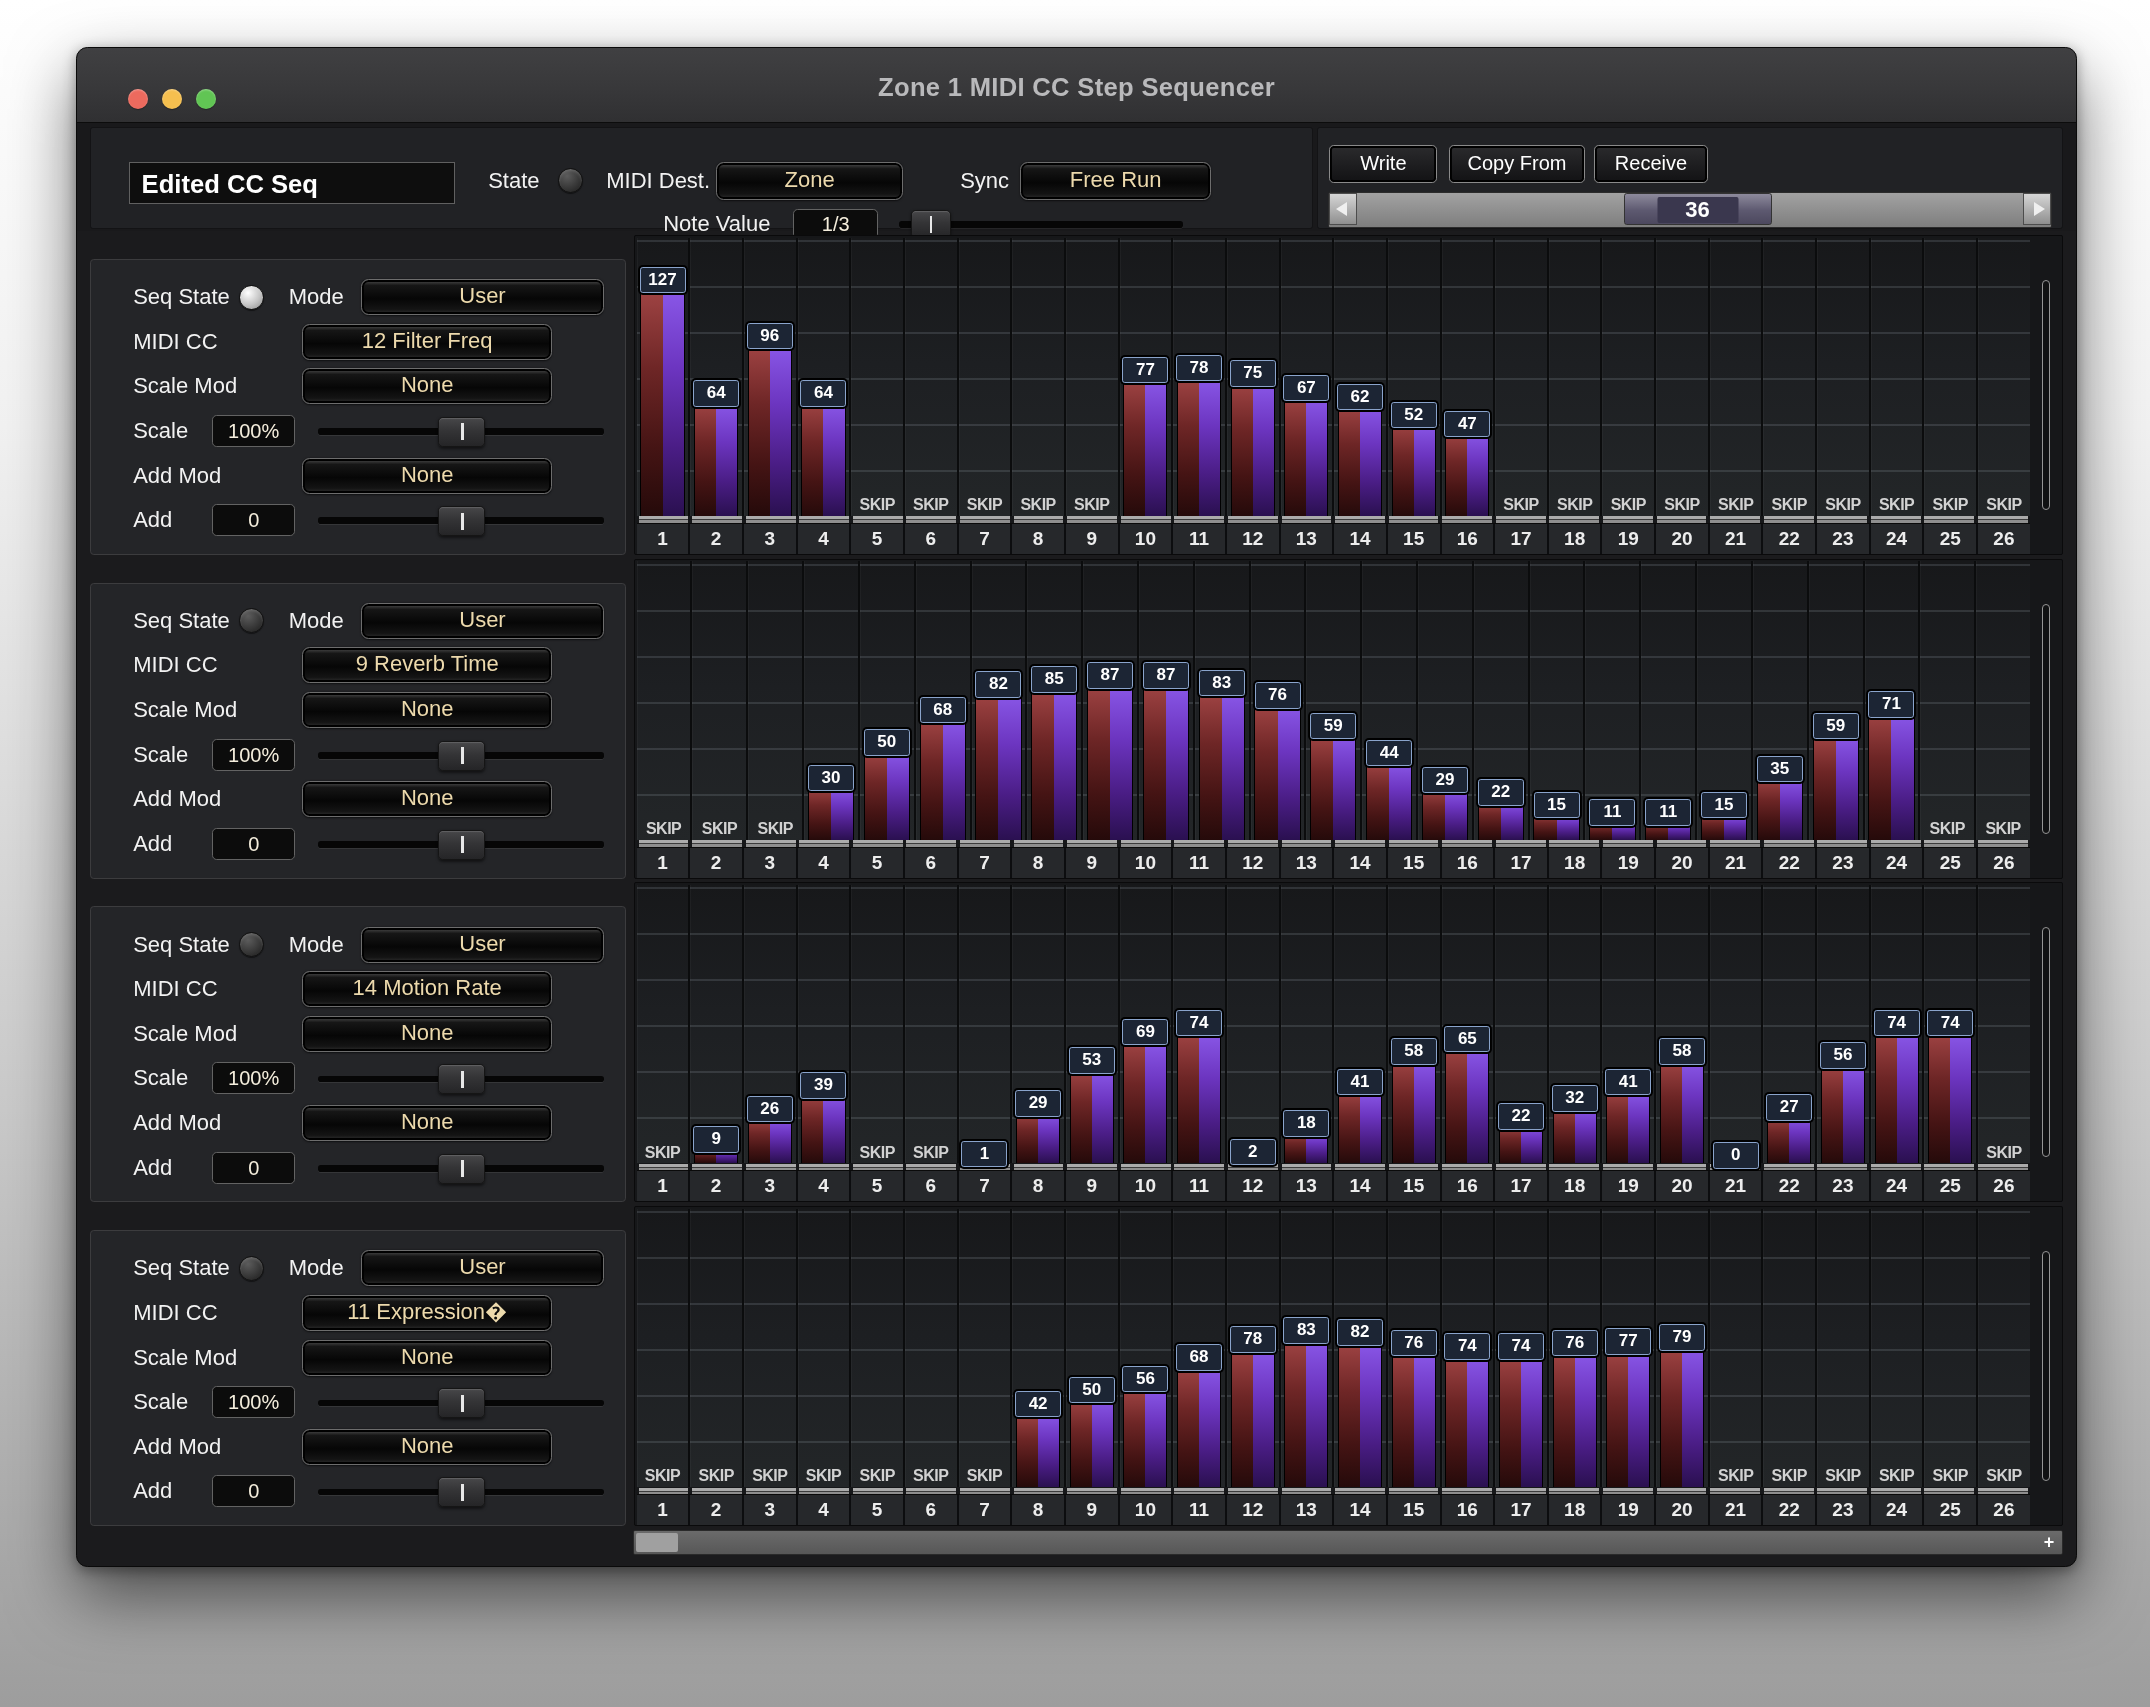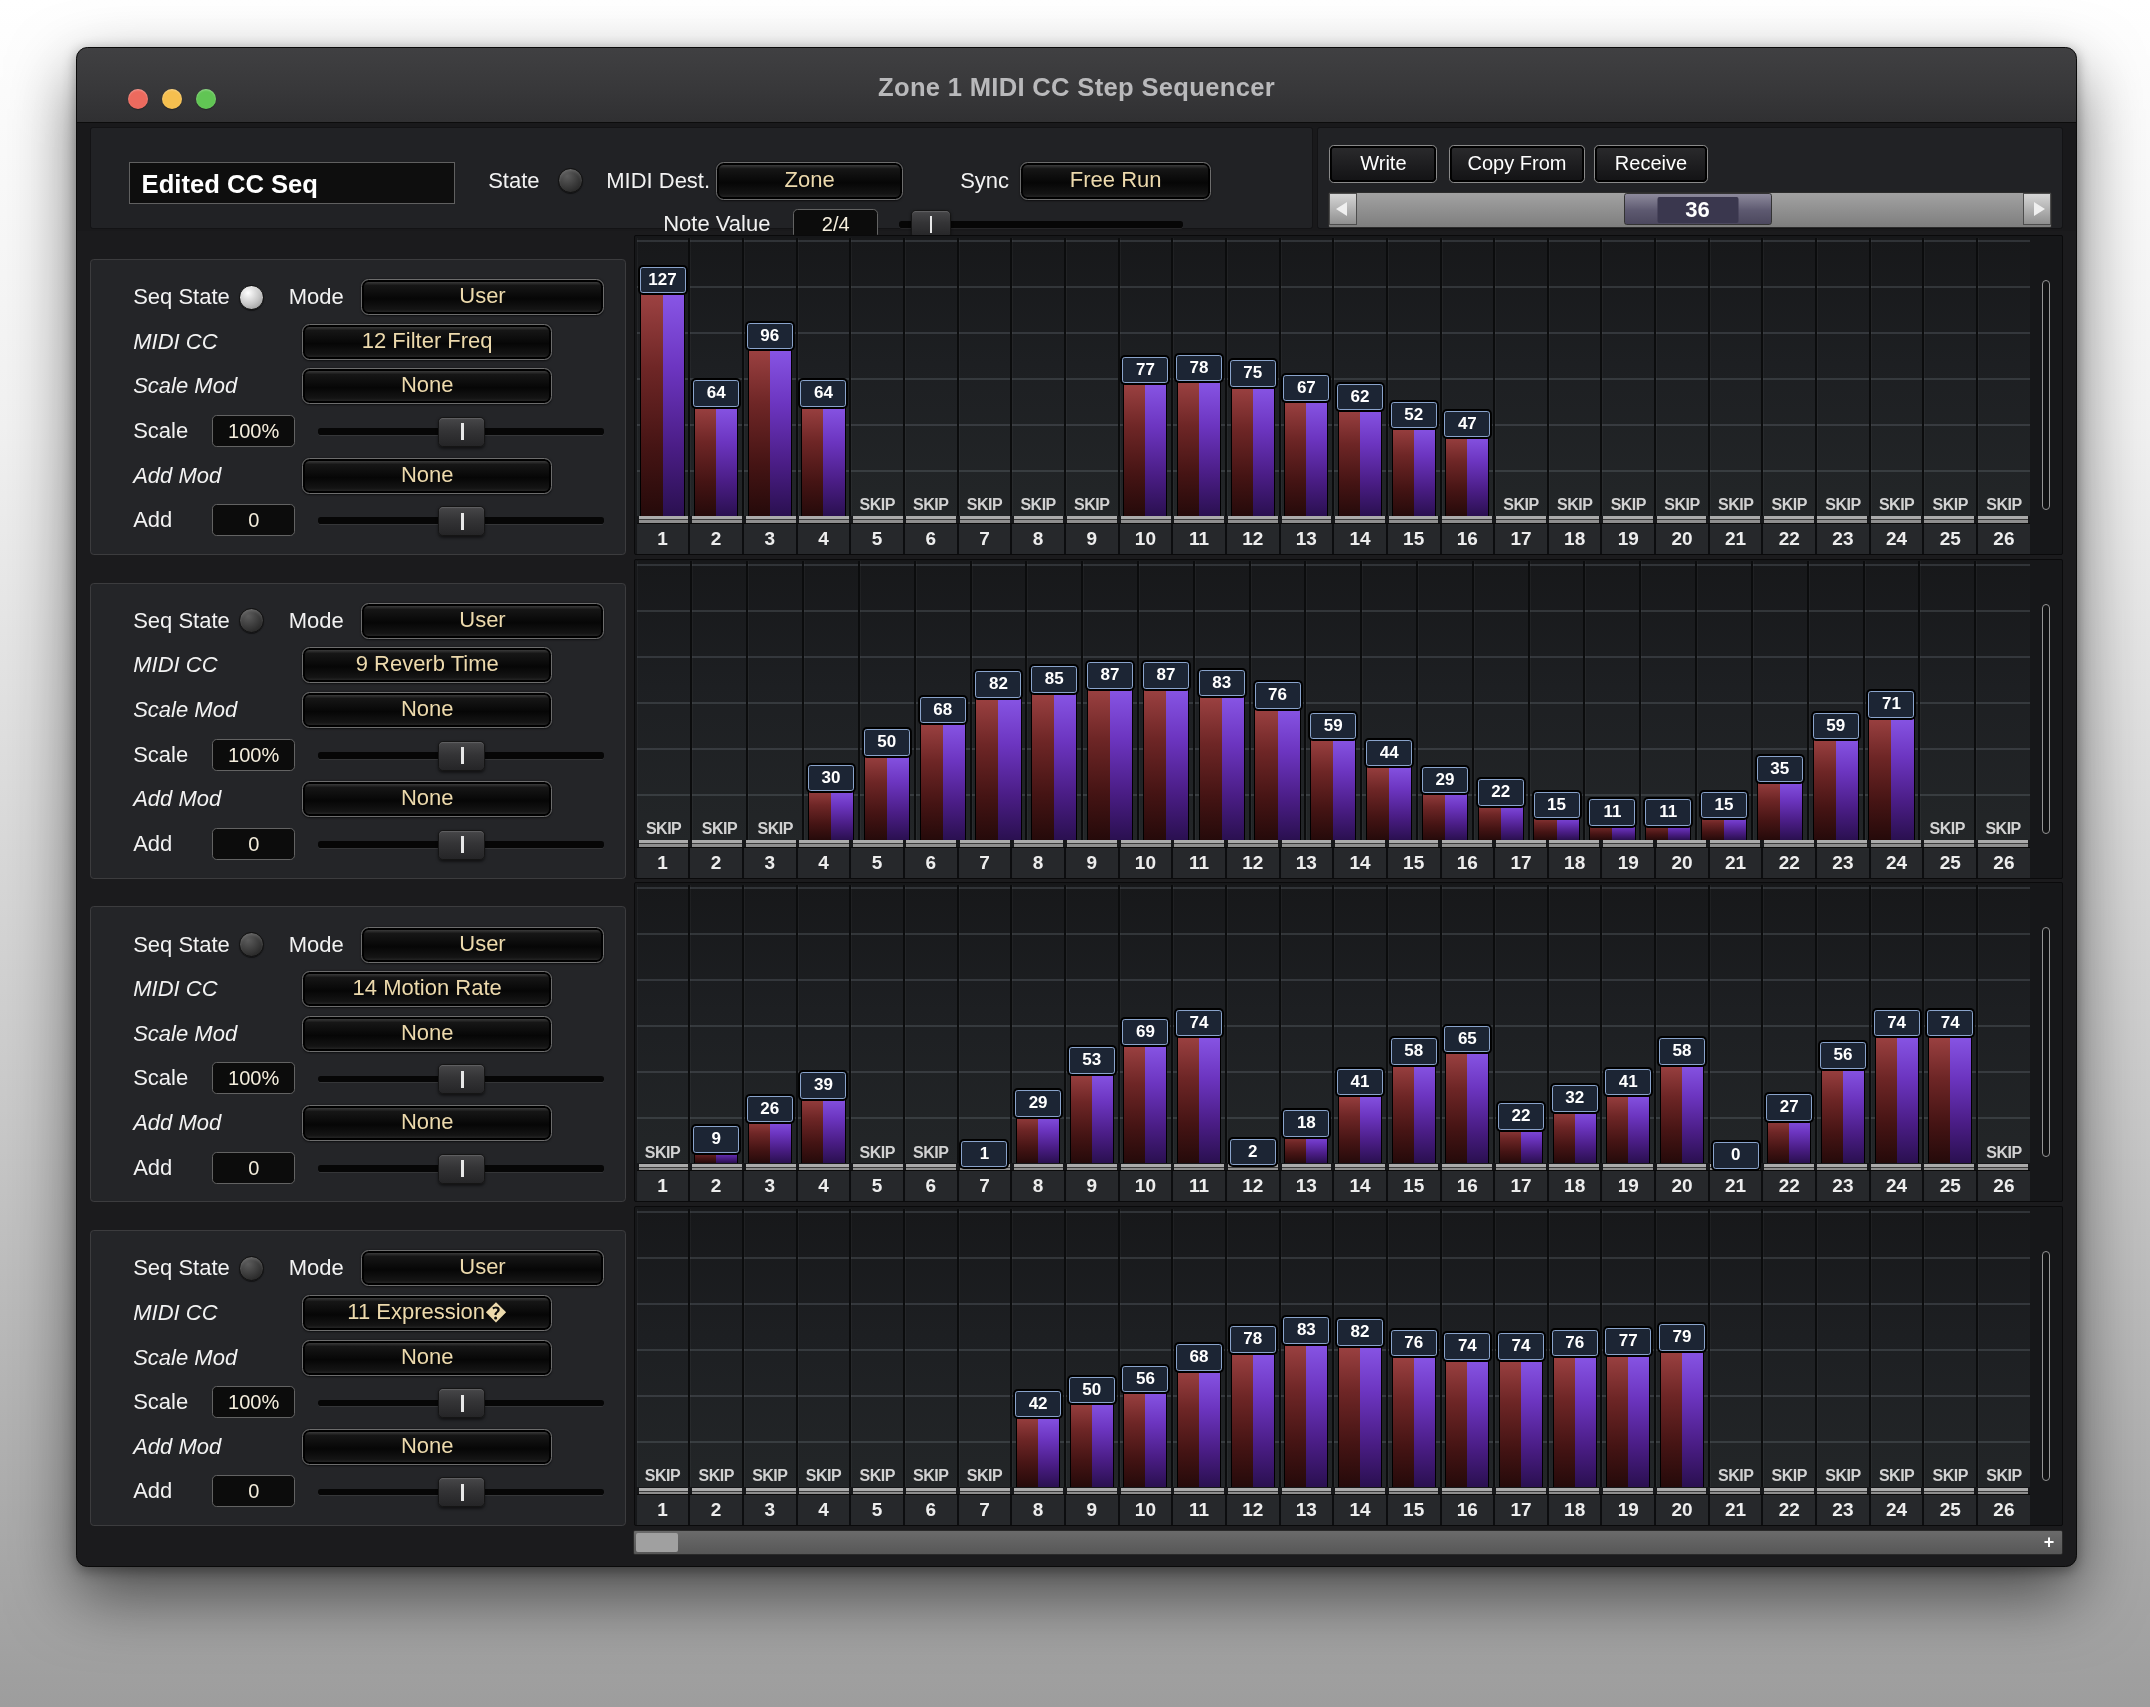--- a/index.html
+++ b/index.html
@@ -104,21 +104,21 @@
   
   .main{padding:3.8px 13.2px 0 13.2px;}
   .seq-row{display:flex;height:320px;margin-bottom:3.8px;}
   .left-panel{
     width:536px;margin-right:7.6px;background:#242528;border:0.9px solid #3c3c3e;border-radius:3.8px;
     box-sizing:border-box;padding:15px 21px 11.4px 42px;
     display:grid;grid-template-rows:repeat(6,1fr);margin-top:24px;
   }
   .ctl-line{display:flex;align-items:center;}
   .plbl{color:#f2f2f2;font-size:22px;flex:none;}
-  .w108{width:106px;}.w178{width:169px;font-style:italic;}.w84{width:79px;}
+  .w108{width:106px;}.w178{width:169px;}.w84{width:79px;}
   .mode-lbl{margin-left:24.6px;width:72px;}
   .panel-btn{height:34px;line-height:32px;flex:1;max-width:248px;}
   .panel-field{width:83px;height:32px;line-height:30px;flex:none;}
   .panel-slider{flex:1;margin-left:23px;}
   .panel-slider .thumb{left:calc(50% - 23px);}
   
   .chart-wrap{flex:1;position:relative;background:#161719;border:0.9px solid #0a0a0b;border-radius:1.9px;overflow:hidden;}
   .plot{
     position:absolute;left:1.9px;right:32px;top:1.9px;bottom:38px;display:flex;
     background:
@@ -169,21 +169,21 @@
   <div class="topbar">
     <div class="tp-panel tp-left">
       <div class="seqname">Edited CC Seq</div>
       <span class="lbl tl-state-label">State</span>
       <span class="led tl-led"></span>
       <span class="lbl tl-dest-label">MIDI Dest.</span>
       <div class="pill-btn tl-dest-btn">Zone</div>
       <span class="lbl tl-sync-label">Sync</span>
       <div class="pill-btn tl-sync-btn">Free Run</div>
       <span class="lbl tl-note-label">Note Value</span>
-      <div class="field tl-note-field">2/4</div>
+      <div class="field tl-note-field">1/3</div>
       <div class="slider tl-note-slider">
         <div class="track"></div>
         <div class="thumb" style="left:11.4px;"></div>
       </div>
     </div>
     <div class="tp-panel tp-right">
       <div class="flat-btn btn-write">Write</div>
       <div class="flat-btn btn-copy">Copy From</div>
       <div class="flat-btn btn-receive">Receive</div>
       <div class="hscroll">

